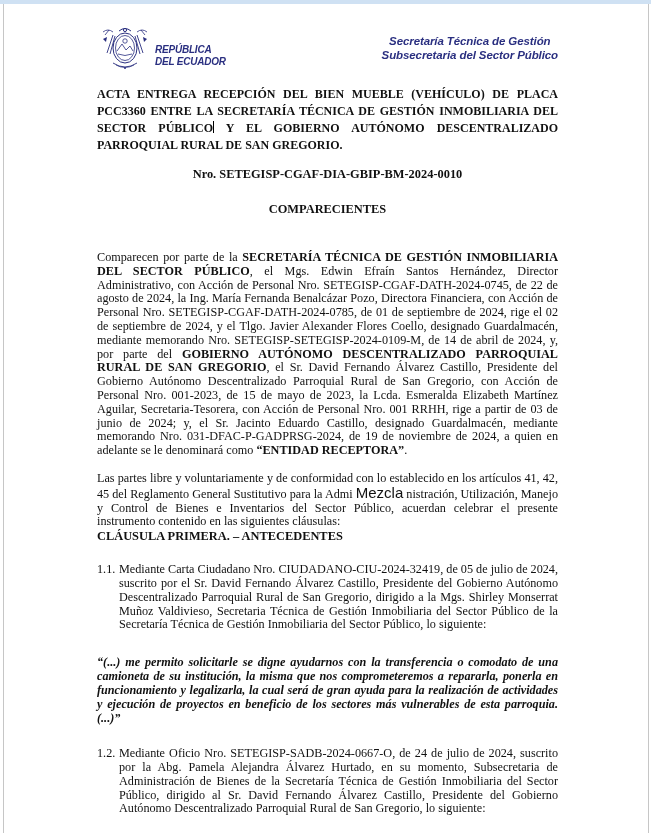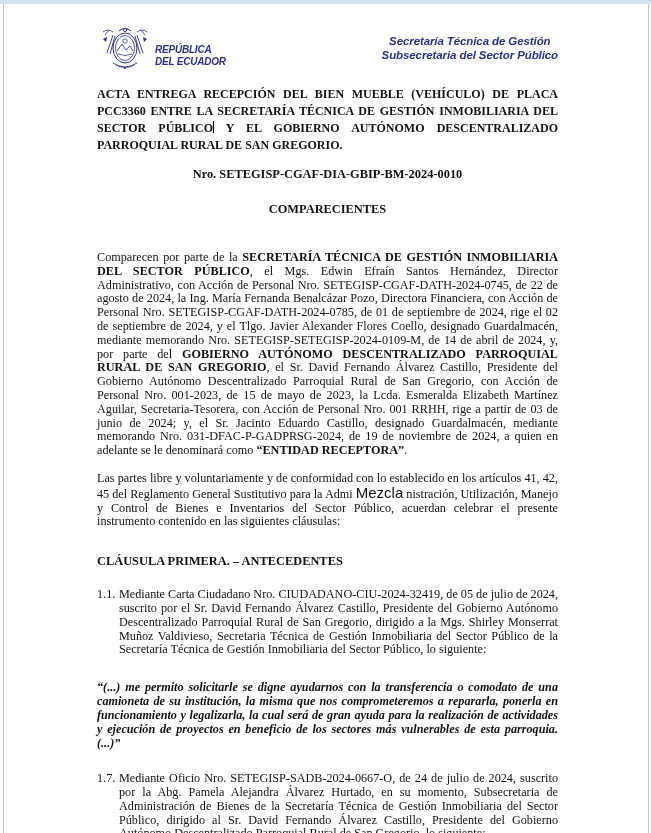--- a/index.html
+++ b/index.html
@@ -56,21 +56,21 @@
   }
   .doc-number {
     margin-top: 13px;
     font-weight: bold; font-size: 12.4px; line-height: 15px;
     text-align: center;
   }
   .section-heading {
     font-weight: bold; font-size: 12.4px; line-height: 15px;
   }
   .h-comparecientes { margin-top: 20px; text-align: center; }
-  .h-clausula { margin-top: 25px; }
+  .h-clausula { }
   .para {
     font-size: 12.2px; line-height: 13.8px;
     text-align: justify;
   }
   .p-comparecen { margin-top: 34px; }
   .p-partes { margin-top: 14px; }
   .sans-insert { font-family: "Liberation Sans", sans-serif; font-size: 15px; }
   .list-item {
     position: relative; padding-left: 22px;
     font-size: 12.2px; line-height: 13.8px;
@@ -149,17 +149,17 @@
   <div class="section-heading h-clausula">CLÁUSULA PRIMERA. – ANTECEDENTES</div>
 
   <div class="list-item item-11">
     <span class="item-num">1.1.</span>
     <span>Mediante Carta Ciudadano Nro. CIUDADANO-CIU-2024-32419, de 05 de julio de 2024, suscrito por el Sr. David Fernando Álvarez Castillo, Presidente del Gobierno Autónomo Descentralizado Parroquial Rural de San Gregorio, dirigido a la Mgs. Shirley Monserrat Muñoz Valdivieso, Secretaria Técnica de Gestión Inmobiliaria del Sector Público de la Secretaría Técnica de Gestión Inmobiliaria del Sector Público, lo siguiente:</span>
   </div>
 
   <div class="quote">“(...) me permito solicitarle se digne ayudarnos con la transferencia o comodato de una camioneta de su institución, la misma que nos comprometeremos a repararla, ponerla en funcionamiento y legalizarla, la cual será de gran ayuda para la realización de actividades y ejecución de proyectos en beneficio de los sectores más vulnerables de esta parroquia. (...)”</div>
 
   <div class="list-item item-12">
-    <span class="item-num">1.7.</span>
+    <span class="item-num">1.2.</span>
     <span>Mediante Oficio Nro. SETEGISP-SADB-2024-0667-O, de 24 de julio de 2024, suscrito por la Abg. Pamela Alejandra Álvarez Hurtado, en su momento, Subsecretaria de Administración de Bienes de la Secretaría Técnica de Gestión Inmobiliaria del Sector Público, dirigido al Sr. David Fernando Álvarez Castillo, Presidente del Gobierno Autónomo Descentralizado Parroquial Rural de San Gregorio, lo siguiente:</span>
   </div>
 
 </div>
 
 </body></html>

